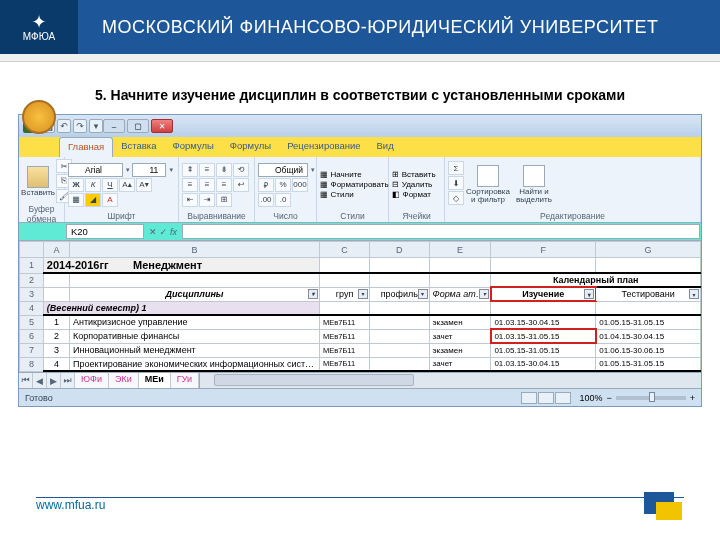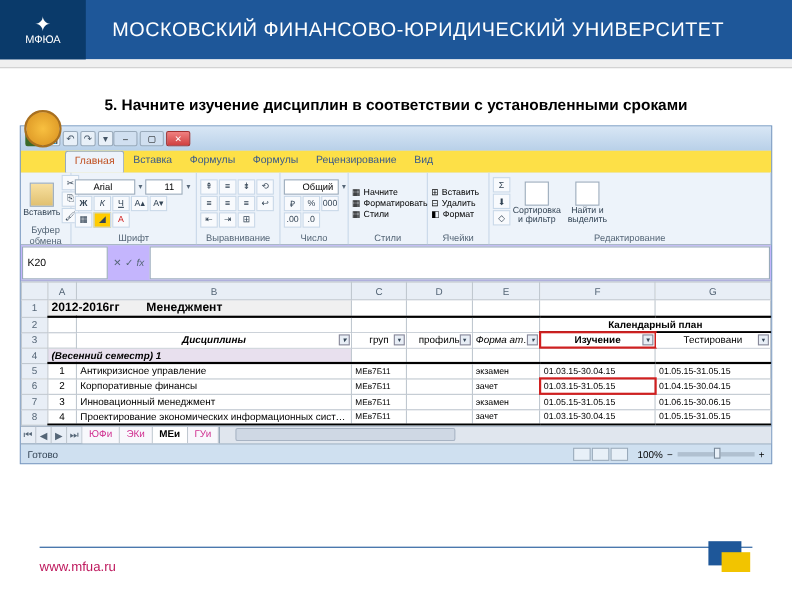--- a/index.html
+++ b/index.html
@@ -44,21 +44,21 @@
   .big-btn { width: 32px; display: flex; flex-direction: column; align-items: center; justify-content: center; gap: 1px; cursor: pointer; }
   .big-btn .ico { width: 22px; height: 22px; background: #fff; border: 1px solid #9ab; }
   .big-btn .lbl { font-size: 8px; color: #345; text-align: center; line-height: 1; }
   .col { display: flex; flex-direction: column; gap: 1px; justify-content: center; }
   .row { display: flex; gap: 1px; align-items: center; }
   .sm-btn { width: 16px; height: 14px; background: #f8fafd; border: 1px solid #c8d8e8; display: flex; align-items: center; justify-content: center; font-size: 8px; color: #345; cursor: pointer; }
   .sm-sel { height: 14px; background: #fff; border: 1px solid #9ab; font-size: 8.5px; padding: 0 16px; display: flex; align-items: center; }
   .dd { font-size: 7px; color: #567; padding: 0 2px; }
   
   
-  .formula-bar { display: flex; height: 33px; background: #c4b5fd; border-bottom: 1px solid #9ab; }
+  .formula-bar { display: flex; height: 18px; background: #5eead4; border-bottom: 1px solid #9ab; padding-left: 46px; }
   .name-box { width: 78px; background: #fff; border: 1px solid #9ab; margin: 1px; padding: 1px 4px; font-size: 9.5px; display: flex; align-items: center; }
   .fx-btns { display: flex; align-items: center; padding: 0 4px; gap: 3px; }
   .fx { font-size: 9px; color: #567; cursor: pointer; }
   .formula-input { flex: 1; background: #fff; border: 1px solid #9ab; margin: 1px; }
   
   
   .grid-wrap { background: #fff; }
   table.grid { border-collapse: collapse; width: 100%; table-layout: fixed; font-size: 9px; }
   .grid th, .grid td { border: 1px solid #c0c8d0; padding: 1px 3px; height: 14px; overflow: hidden; white-space: nowrap; text-overflow: ellipsis; }
   .grid thead th { background: #e8eef6; color: #567; font-weight: normal; text-align: center; height: 16px; }
@@ -91,21 +91,21 @@
   .status-bar { display: flex; height: 18px; background: #cfe0f0; border-top: 1px solid #9ab; font-size: 9px; align-items: center; padding: 0 6px; gap: 8px; }
   .status-l { flex: 1; color: #345; }
   .view-btns { display: flex; gap: 1px; }
   .view-btns div { width: 16px; height: 12px; background: #e8f0f8; border: 1px solid #9ab; cursor: pointer; }
   .zoom { display: flex; align-items: center; gap: 4px; }
   .zoom-track { width: 70px; height: 4px; background: #b0c0d0; position: relative; }
   .zoom-thumb { width: 6px; height: 10px; background: #e8f0f8; border: 1px solid #789; position: absolute; left: 48%; top: -4px; }
   
   
   .footer-line { position: absolute; bottom: 42px; left: 36px; right: 36px; height: 1px; background: #1e5799; }
-  .footer-url { position: absolute; bottom: 18px; left: 36px; font-size: 12px; color: #be185d; }
+  .footer-url { position: absolute; bottom: 28px; left: 36px; font-size: 12px; color: #0369a1; }
   .footer-sq { position: absolute; bottom: 20px; right: 36px; width: 40px; height: 28px; }
   .footer-sq .a { position: absolute; width: 30px; height: 22px; background: #1e5799; }
   .footer-sq .b { position: absolute; width: 26px; height: 18px; background: #f2c400; left: 12px; top: 10px; }
 </style>
 </head>
 <body>
 
 <div class="uni-header">
   <div class="uni-logo">
     <span class="star">✦</span>
@@ -311,21 +311,21 @@
           <th>C</th>
           <th>D</th>
           <th>E</th>
           <th>F</th>
           <th>G</th>
         </tr>
       </thead>
       <tbody>
         <tr>
           <td class="rowh">1</td>
-          <td colspan="2" class="bold thick-b" style="background:#f0f0f0;font-size:11px"><span>2012-2016гг</span>&nbsp;&nbsp;&nbsp;&nbsp;&nbsp;&nbsp;&nbsp;&nbsp;<span>Менеджмент</span></td>
+          <td colspan="2" class="bold thick-b" style="background:#f0f0f0;font-size:11px"><span>2014-2016гг</span>&nbsp;&nbsp;&nbsp;&nbsp;&nbsp;&nbsp;&nbsp;&nbsp;<span>Менеджмент</span></td>
           <td class="thick-b"></td>
             <td class="thick-b"></td>
             <td class="thick-b"></td>
             <td class="thick-b"></td>
             <td class="thick-b"></td>
         </tr>
         <tr>
           <td class="rowh">2</td>
           <td></td>
             <td></td>

